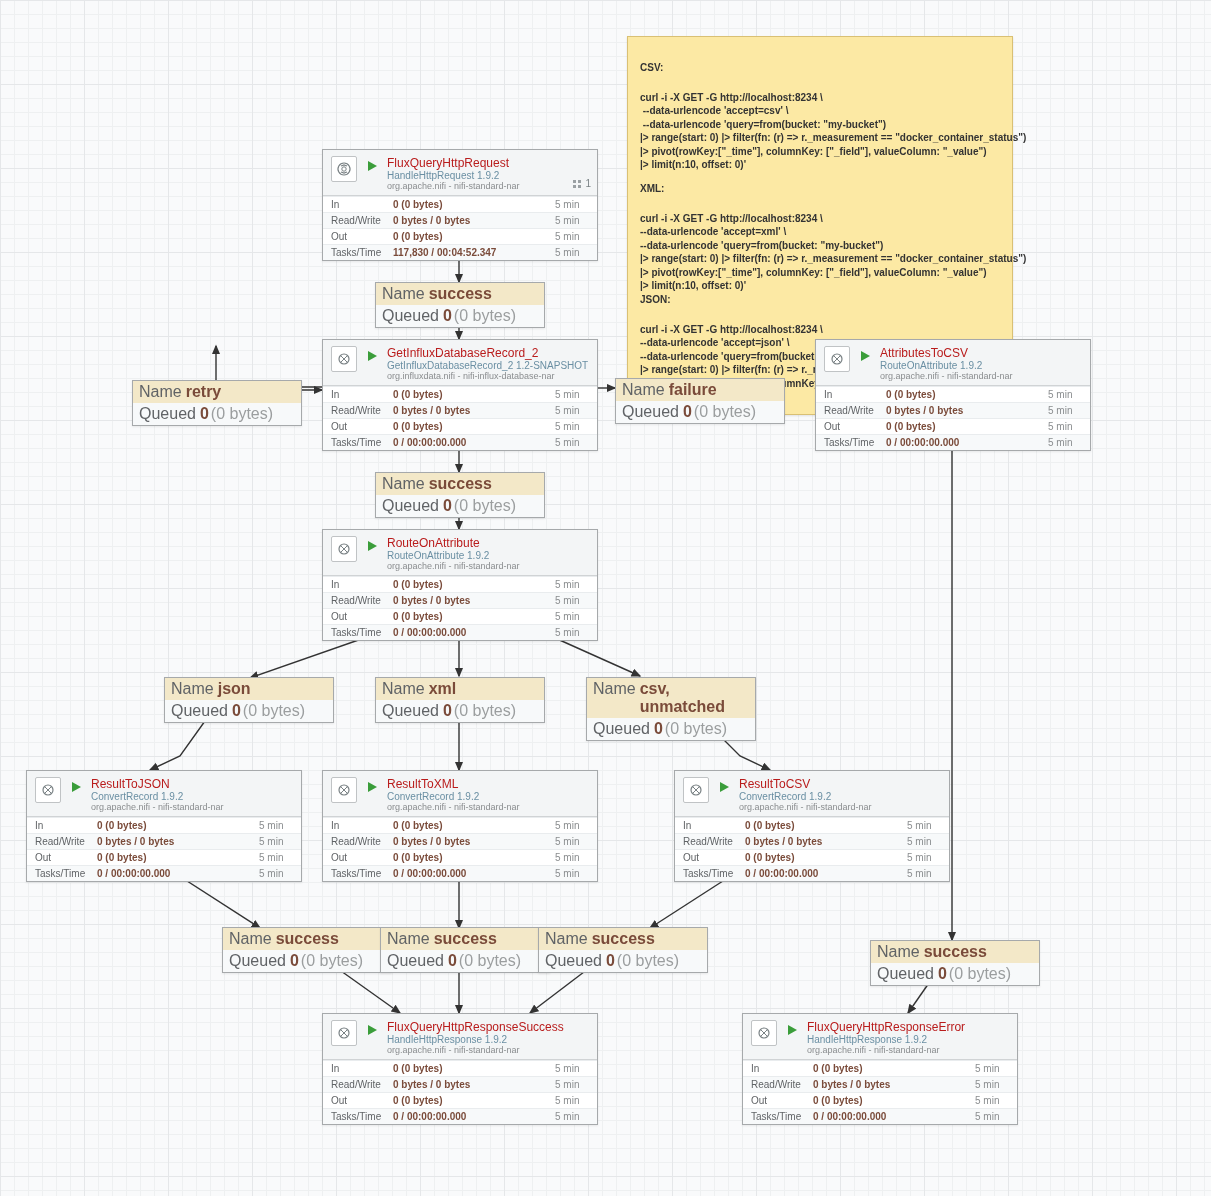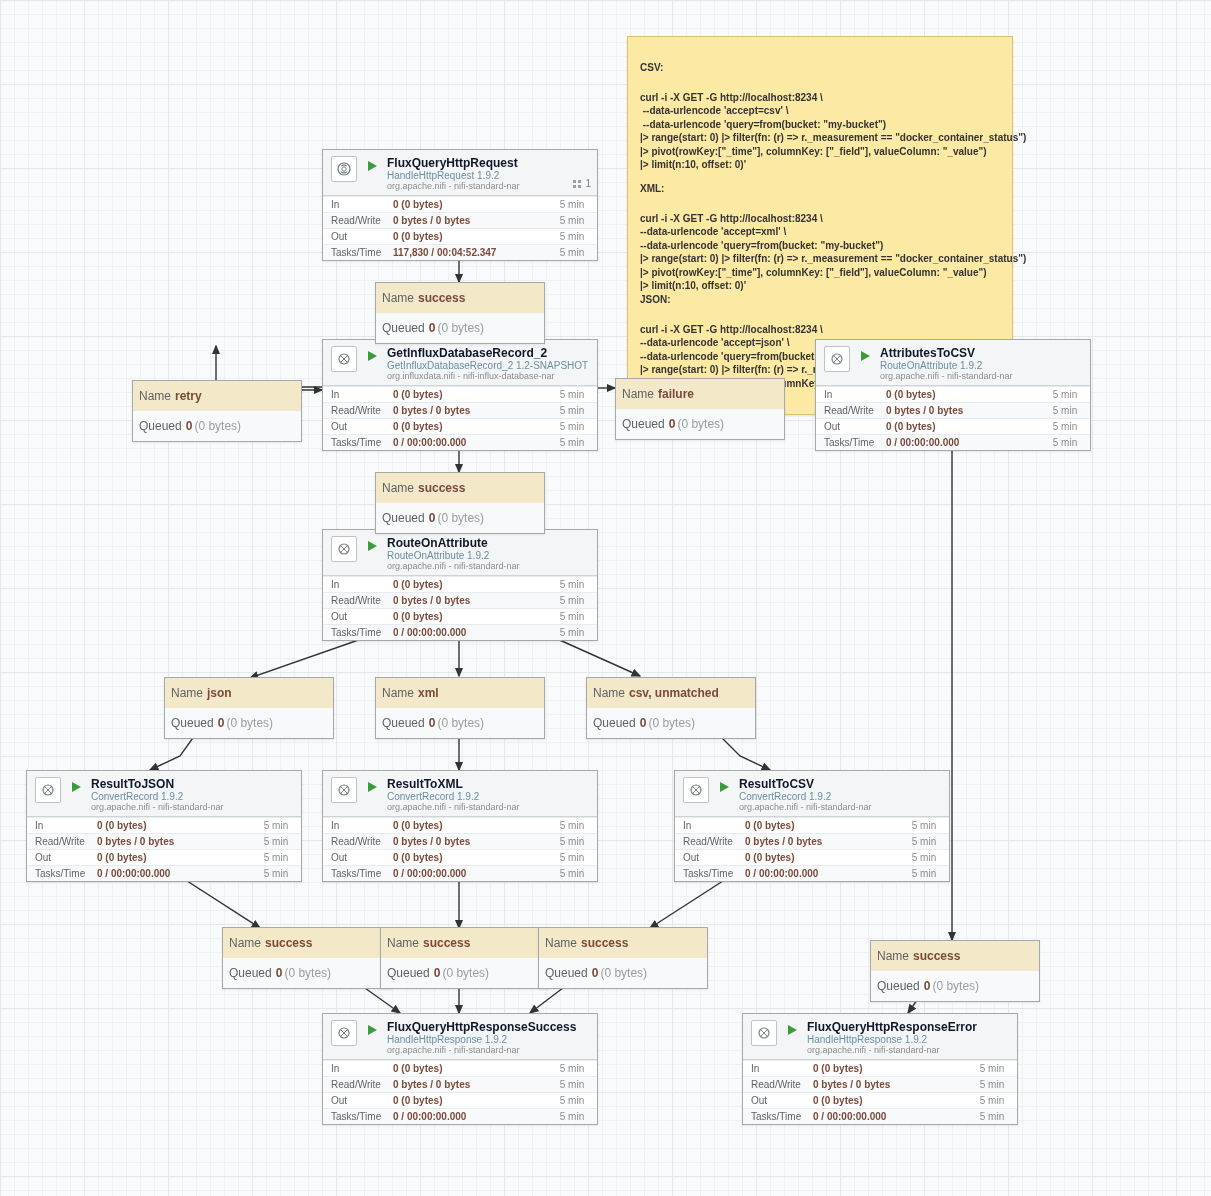--- a/index.html
+++ b/index.html
@@ -7,31 +7,31 @@
  background-image:linear-gradient(#e5e7e9 1px,transparent 1px),linear-gradient(90deg,#e5e7e9 1px,transparent 1px),
                   linear-gradient(#eef0f1 1px,transparent 1px),linear-gradient(90deg,#eef0f1 1px,transparent 1px);
  background-size:84px 84px,84px 84px,14px 14px,14px 14px;}
 .canvas{position:relative;width:1211px;height:1196px;overflow:hidden}
 svg.edges{position:absolute;left:0;top:0;pointer-events:none}
 .proc{position:absolute;width:274px;border:1px solid #a6a9ab;background:#fff;box-shadow:0 1px 2px rgba(0,0,0,.08)}
 .proc-head{display:flex;align-items:flex-start;gap:8px;padding:6px 8px 4px 8px;background:#f3f5f6;border-bottom:1px solid #d0d3d5}
 .ic{width:24px;height:24px;border:1px solid #c0c3c5;border-radius:2px;display:flex;align-items:center;justify-content:center;flex:0 0 24px;background:#fff}
 .run{flex:0 0 14px;display:flex;align-items:center;justify-content:center;margin-top:4px}
 .titles{flex:1;min-width:0}
-.pname{font-size:12px;font-weight:700;color:#0f172a;white-space:nowrap;overflow:hidden;text-overflow:ellipsis}
+.pname{font-size:12px;font-weight:400;color:#b91c1c;white-space:nowrap;overflow:hidden;text-overflow:ellipsis}
 .ptype{font-size:10px;color:#6a8fa3;white-space:nowrap;overflow:hidden;text-overflow:ellipsis}
 .pbundle{font-size:9px;color:#8a8d8f;white-space:nowrap;overflow:hidden;text-overflow:ellipsis}
 .row{display:flex;font-size:10px;padding:2px 8px;color:#555;border-top:1px solid #e9ecee}
 .row:nth-child(odd){background:#f7f9fa}
 .rk{flex:0 0 62px;color:#606366}
 .rv{flex:1;font-weight:700;color:#7a4b3a}
-.rt{flex:0 0 34px;text-align:center;color:#8a8d8f;font-weight:400}
+.rt{flex:0 0 34px;text-align:left;color:#8a8d8f;font-weight:400}
 .badge{position:absolute;right:6px;top:28px;font-size:10px;color:#7a8285;display:flex;align-items:center;gap:3px}
 .conn{position:absolute;width:168px;border:1px solid #a6a9ab;background:#fff;box-shadow:0 1px 2px rgba(0,0,0,.08)}
-.conn .crow{display:flex;font-size:12px;padding:8px 6px;color:#555}
+.conn .crow{display:flex;font-size:16px;padding:2px 6px;color:#555}
 .conn .crow:first-child{background:#f3e8c8}
 .conn .crow:last-child{background:#f7f9fa}
 .ck{color:#606366;margin-right:4px}
 .cv{font-weight:700;color:#7a4b3a}
 .cg{color:#9b9e9f;font-weight:400;margin-left:2px}
 .note{position:absolute;background:#fce9a4;border:1px solid #d9c074;font-size:10px;font-weight:700;color:#333;
       padding:10px 12px;line-height:1.35;box-shadow:0 1px 2px rgba(0,0,0,.1);font-family:Arial,sans-serif;white-space:pre}
 .note .hdr{display:block;margin-bottom:3px}
 marker path{fill:#333}
 </style>

